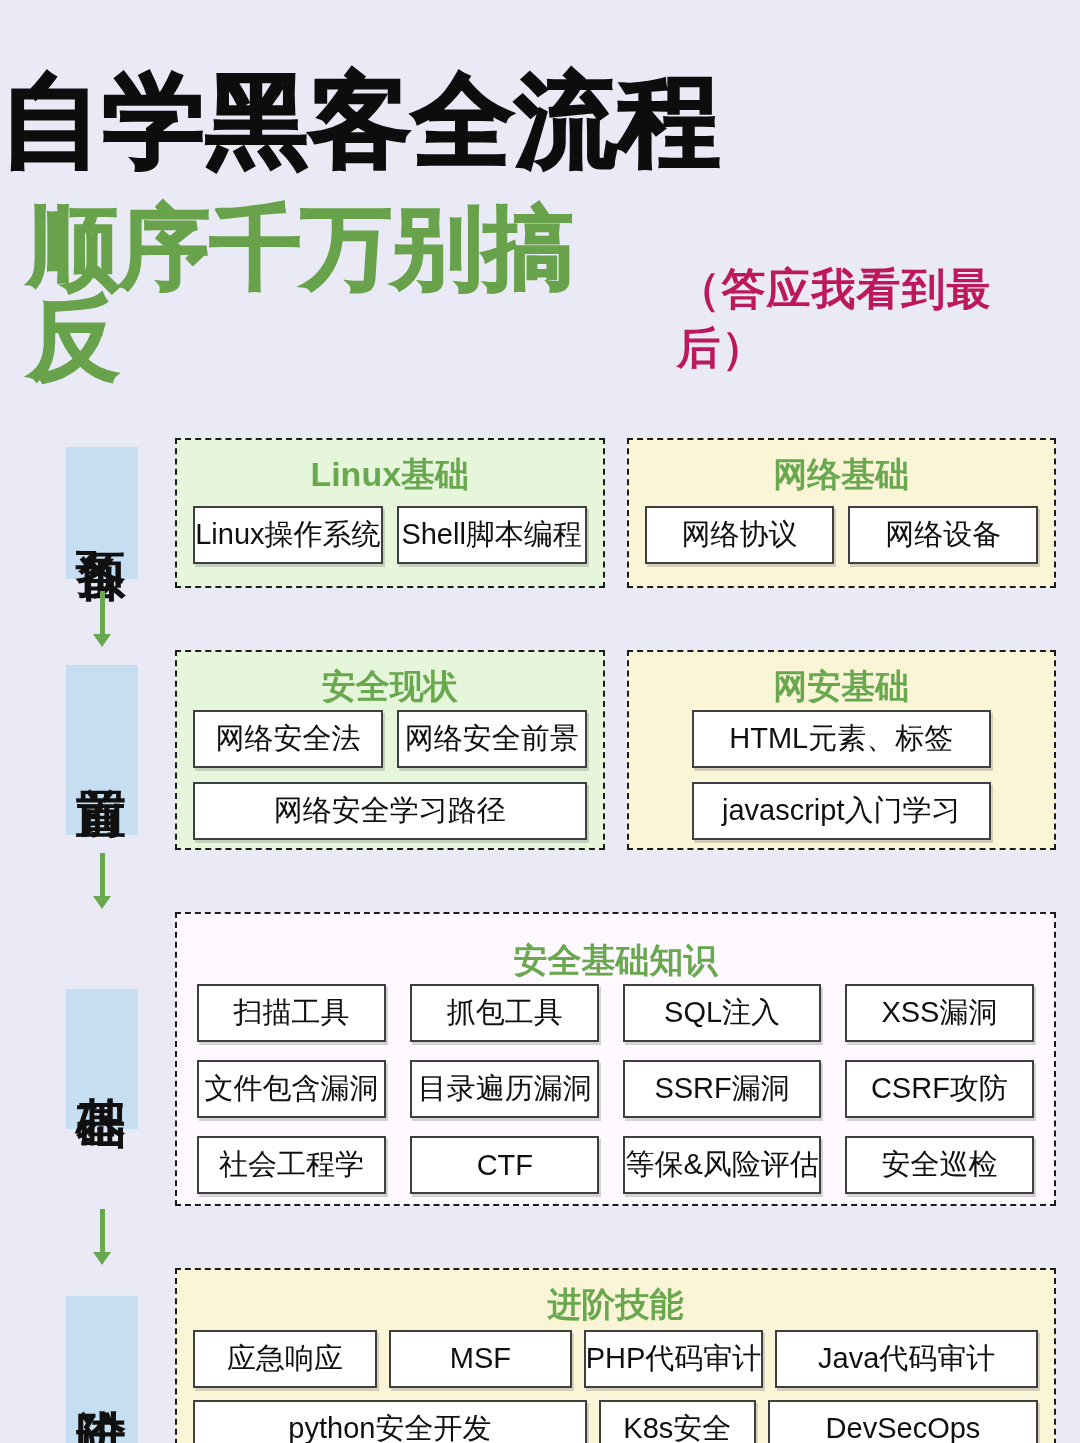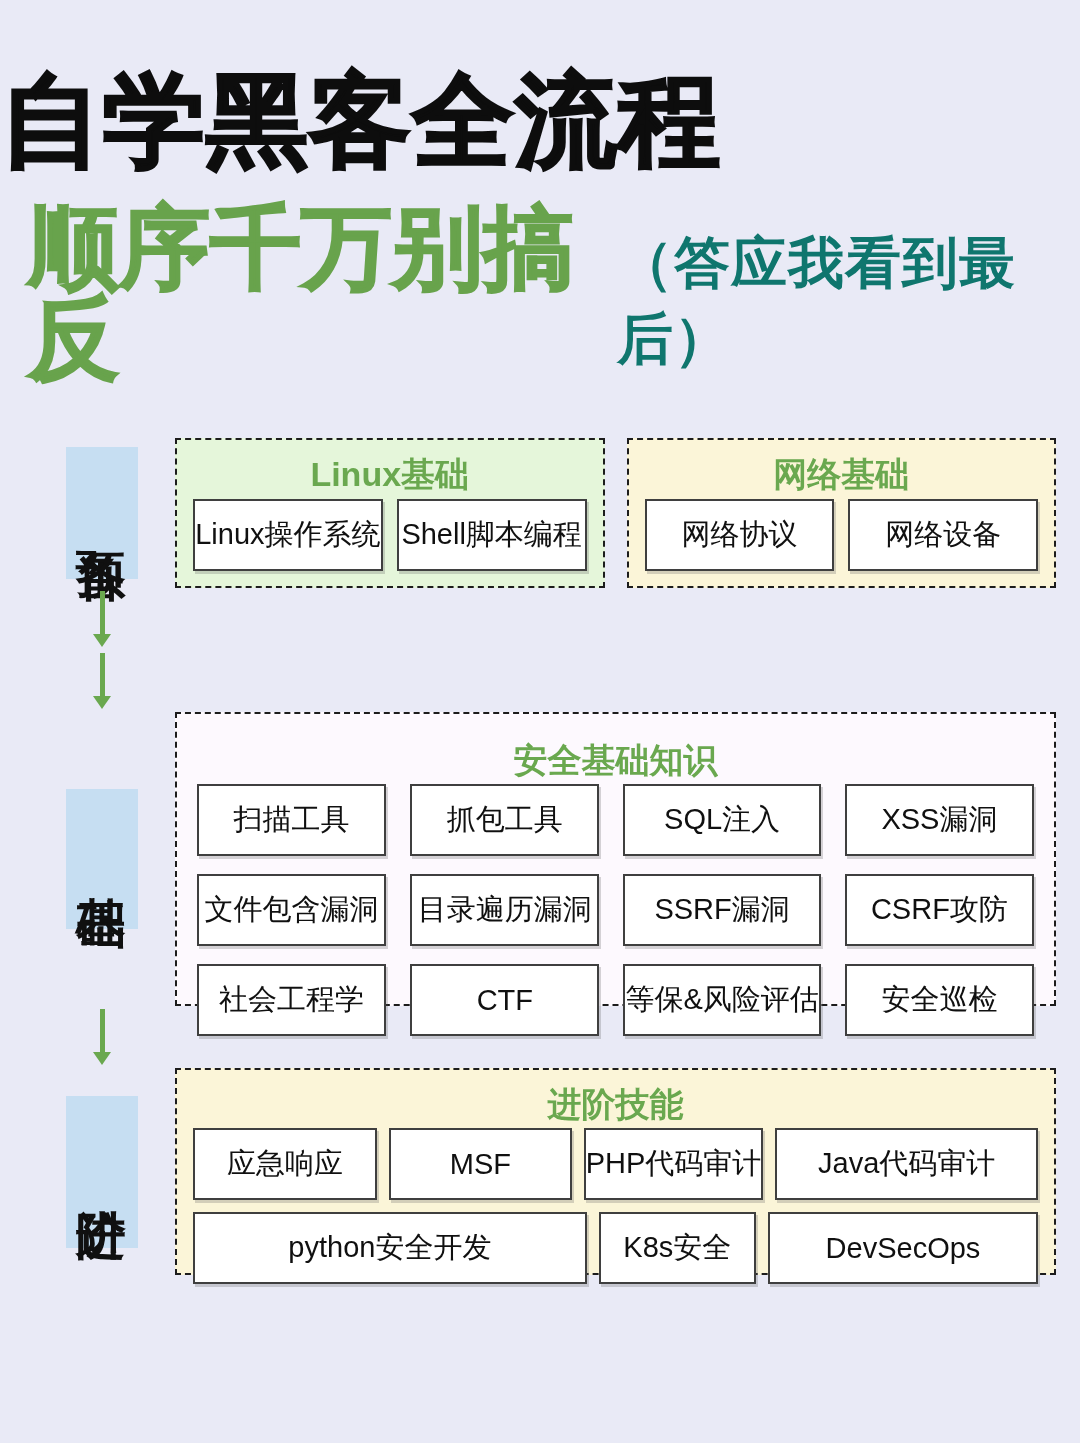--- a/index.html
+++ b/index.html
@@ -23,21 +23,21 @@
     -webkit-text-stroke:2.5px var(--title-black);
     letter-spacing:1px;
   }
   .subtitle-row{display:flex;align-items:flex-end;margin:24px 0 0 28px;}
   .subtitle{
     font-size:91px;line-height:1;font-weight:900;
     color:var(--subtitle-green);
     -webkit-text-stroke:2px var(--subtitle-green);
   }
   .subtitle-note{
-    font-size:56px;font-weight:700;color:#0f766e;
+    font-size:44px;font-weight:700;color:#be185d;
     margin-left:14px;padding-bottom:6px;letter-spacing:1px;
   }
 
   .flow{margin-top:54px;padding-right:24px;}
   .stage-row{display:flex;align-items:center;}
   .rail{flex:0 0 175px;width:175px;}
   .stage-label{
     margin-left:66px;width:72px;box-sizing:border-box;
     background:var(--stage-label-bg);
     display:flex;align-items:center;justify-content:center;
@@ -59,21 +59,21 @@
     text-align:center;color:var(--header-green);
     font-size:34px;font-weight:600;margin:4px 0 0;flex:0 0 auto;
   }
   .sec-items{
     flex:1;display:flex;flex-wrap:wrap;gap:14px;
     align-items:center;align-content:center;
   }
   .item{
     background:#ffffff;border:2px solid var(--item-border);
     box-shadow:2px 3px 0 rgba(90,90,90,.25);
-    height:72px;box-sizing:border-box;
+    height:58px;box-sizing:border-box;
     display:flex;align-items:center;justify-content:center;
     font-size:29px;color:#101010;white-space:nowrap;
   }
 
   
   .layout-pair .item{flex:1 1 0;}
   .layout-two-one .item:nth-child(-n+2){flex:1 1 40%;}
   .layout-two-one .item:nth-child(3){flex:1 1 100%;}
   .layout-stack{flex-direction:column;justify-content:center;}
   .layout-stack .item{width:76%;flex:0 0 auto;}
@@ -143,20 +143,42 @@
               <div class="item">网络协议</div>
               <div class="item">网络设备</div>
             </div>
           </section>
         </div>
       </div>
       <div class="arrow-row">
         <div class="arrow">
           <div class="stem"></div>
           <div class="head"></div>
+        </div>
+      </div>
+      <div class="stage-row stage-1">
+        <div class="rail">
+          <div class="stage-label">前置</div>
+        </div>
+        <div class="content">
+          <section class="section green">
+            <h2 class="sec-title">安全现状</h2>
+            <div class="sec-items layout-two-one">
+              <div class="item">网络安全法</div>
+              <div class="item">网络安全前景</div>
+              <div class="item">网络安全学习路径</div>
+            </div>
+          </section>
+          <section class="section yellow">
+            <h2 class="sec-title">网安基础</h2>
+            <div class="sec-items layout-stack">
+              <div class="item">HTML元素、标签</div>
+              <div class="item">javascript入门学习</div>
+            </div>
+          </section>
         </div>
       </div>
       <div class="arrow-row">
         <div class="arrow">
           <div class="stem"></div>
           <div class="head"></div>
         </div>
       </div>
       <div class="stage-row stage-2">
         <div class="rail">

